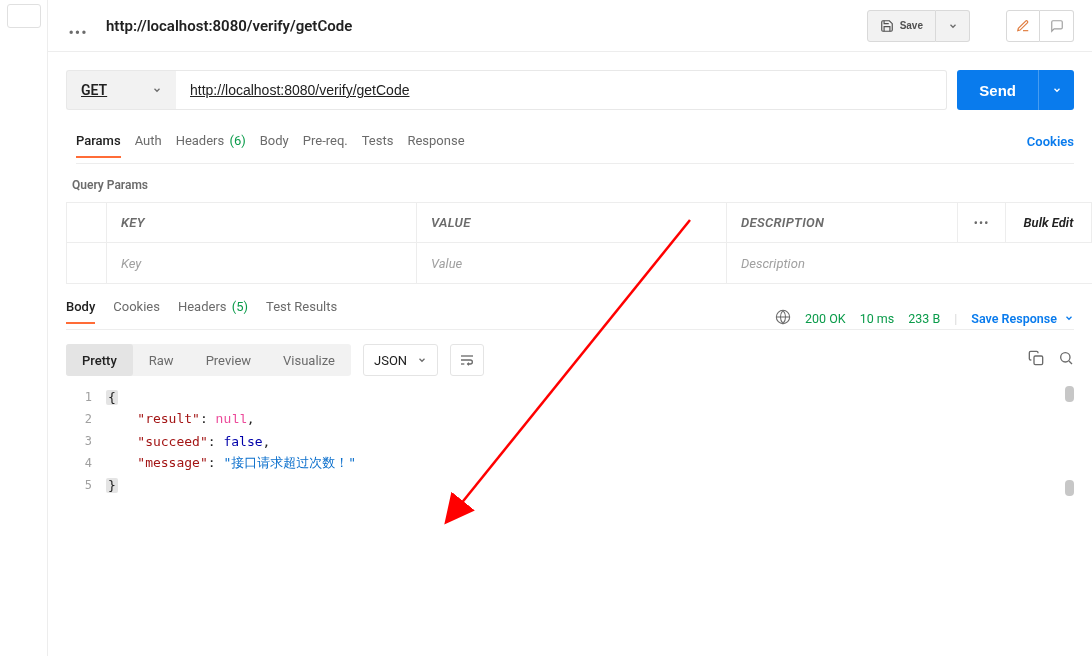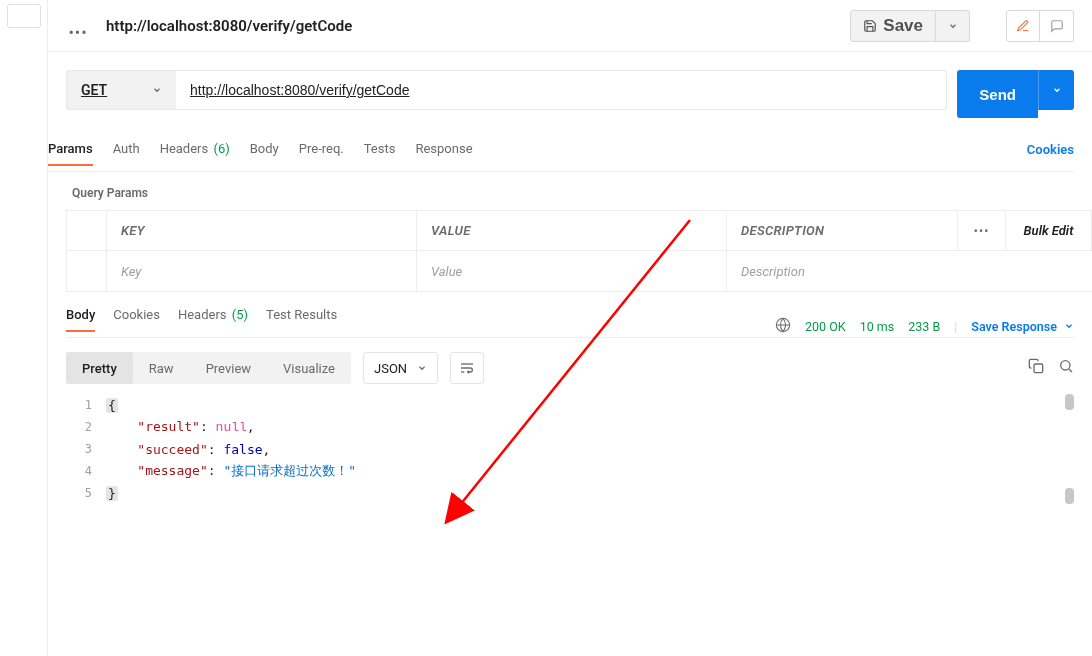--- a/index.html
+++ b/index.html
@@ -57,21 +57,21 @@
 .page-title { font-size: 15px; font-weight: 600; flex: 1; }
 .btn {
   display: inline-flex;
   align-items: center;
   justify-content: center;
   border: 1px solid #d9d9d9;
   background: #fff;
   border-radius: 3px;
   height: 32px;
   padding: 0 12px;
-  font-size: 17px;
+  font-size: 10px;
   cursor: pointer;
   color: #6b6b6b;
 }
 .btn-group { display: flex; }
 .btn-group .btn:first-child { border-radius: 3px 0 0 3px; }
 .btn-group .btn:last-child { border-radius: 0 3px 3px 0; border-left: none; }
 .save-btn { background: #f2f2f2; font-weight: 600; color: #505050; gap: 6px; }
 .save-caret { width: 34px; padding: 0; background: #f2f2f2; }
 .icon-btn { width: 34px; padding: 0; }
 .edit-icon { color: #e07c3e; }
@@ -105,44 +105,44 @@
   font-size: 14px;
   color: #212121;
   outline: none;
 }
 .url-input-wrap { display: flex; flex: 1; height: 40px; text-decoration: underline; }
 .send-group { display: flex; }
 .send-btn {
   background: #097bed;
   color: #fff;
   border: none;
-  height: 48px;
+  height: 40px;
   border-radius: 3px 0 0 3px;
   padding: 0 22px;
   font-size: 15px;
   font-weight: 600;
   cursor: pointer;
 }
 .send-caret {
   background: #097bed;
   color: #fff;
   border: none;
   border-left: 1px solid rgba(255,255,255,0.25);
   width: 36px;
   height: 40px;
   border-radius: 0 3px 3px 0;
   cursor: pointer;
   display: flex; align-items: center; justify-content: center;
 }
 
 .tabs {
   display: flex;
-  margin: 18px 18px 0 0;
+  margin: 18px 18px 0 28px;
   border-bottom: 1px solid #ededed;
-  gap: 20px;
+  gap: 14px;
   align-items: center;
   height: 36px;
   text-align: center;
 }
 .tab {
   font-size: 13px;
   color: #6b6b6b;
   cursor: pointer;
   padding-bottom: 8px;
   border-bottom: 2px solid transparent;

